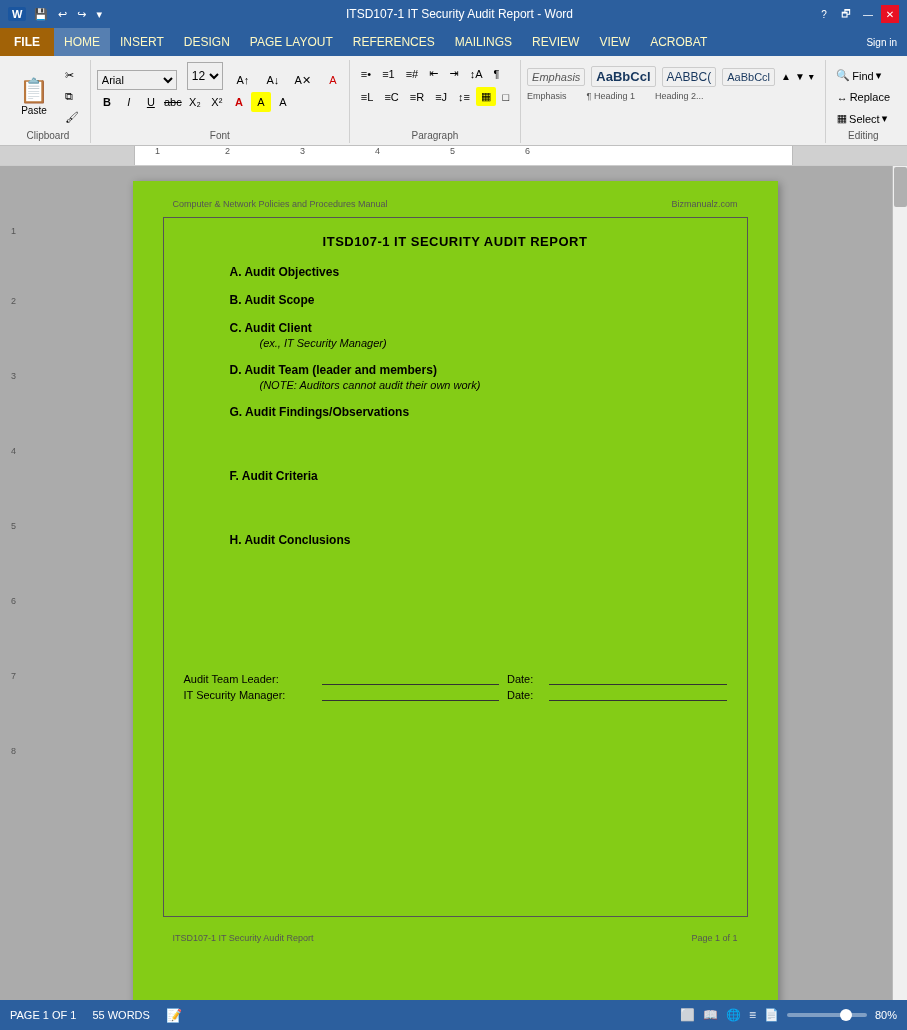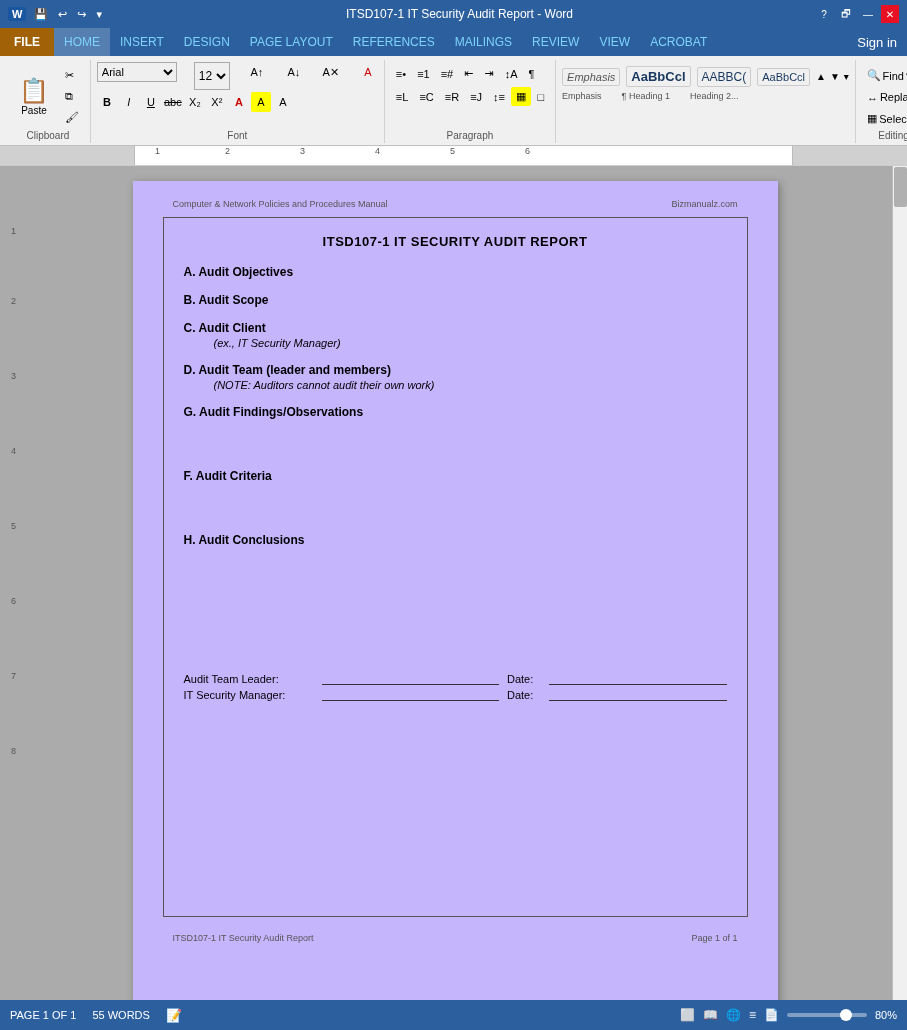--- a/index.html
+++ b/index.html
@@ -40,29 +40,29 @@
       color: white;
       padding: 5px 14px;
       font-size: 12px;
       font-weight: bold;
       height: 100%;
       display: flex;
       align-items: center;
       cursor: pointer;
     }
     .menu-item {
-      color: #7dd3fc;
+      color: #fef9c3;
       padding: 5px 10px;
       font-size: 12px;
       cursor: pointer;
       height: 100%;
       display: flex;
       align-items: center;
     }
-    #sign-in { margin-left: auto; color: white; padding: 5px 10px; font-size: 13px; cursor: pointer; }
+    #sign-in { margin-left: auto; color: white; padding: 5px 10px; font-size: 10px; cursor: pointer; }
 
     
     #ribbon {
       background: #f0f0f0;
       border-bottom: 1px solid #c0c0c0;
       padding: 4px 6px 0 6px;
       min-height: 90px;
     }
     .ribbon-group {
       display: flex;
@@ -165,21 +165,21 @@
     }
     #page-area {
       flex: 1;
       background: #ababab;
       overflow: auto;
       display: flex;
       justify-content: center;
       padding: 15px 0;
     }
     #page {
-      background: #c4b5fd;
+      background: #84cc16;
       width: 645px;
       min-height: 835px;
       box-shadow: 2px 2px 8px rgba(0,0,0,0.3);
       position: relative;
       padding: 0;
     }
     #right-scrollbar {
       width: 15px;
       background: #f0f0f0;
       border-left: 1px solid #bbb;
@@ -207,20 +207,21 @@
       text-align: center;
       font-weight: bold;
       font-size: 13px;
       margin-bottom: 16px;
       letter-spacing: 0.5px;
     }
 
     
     .doc-section {
       margin-bottom: 14px;
+      margin-left: 46px;
     }
     .doc-section-label {
       font-weight: bold;
       font-size: 12px;
     }
     .doc-section-sub {
       font-style: italic;
       font-size: 11px;
       padding-left: 30px;
       margin-top: 2px;
@@ -303,21 +304,21 @@
     .scrollbar-thumb {
       width: 13px;
       height: 40px;
       background: #b0b0b0;
       border-radius: 2px;
       margin: 1px;
       cursor: pointer;
     }
     @keyframes blink { 50% { opacity: 0; } }
 
-    .ribbon-top-row { display: flex; align-items: flex-start; margin-bottom: 2px; gap: 17px; }
+    .ribbon-top-row { display: flex; align-items: flex-end; margin-bottom: 2px; gap: 10px; }
     .ribbon-font-row { display: flex; align-items: center; gap: 2px; }
   </style>
 </head>
 <body>
 
 <div id="titlebar">
   <div id="titlebar-left">
     <span style="background:#1a56a0;color:white;font-weight:bold;font-size:11px;padding:1px 4px;border-radius:2px;">W</span>
     <span class="qa-icon">💾</span>
     <span class="qa-icon">↩</span>

